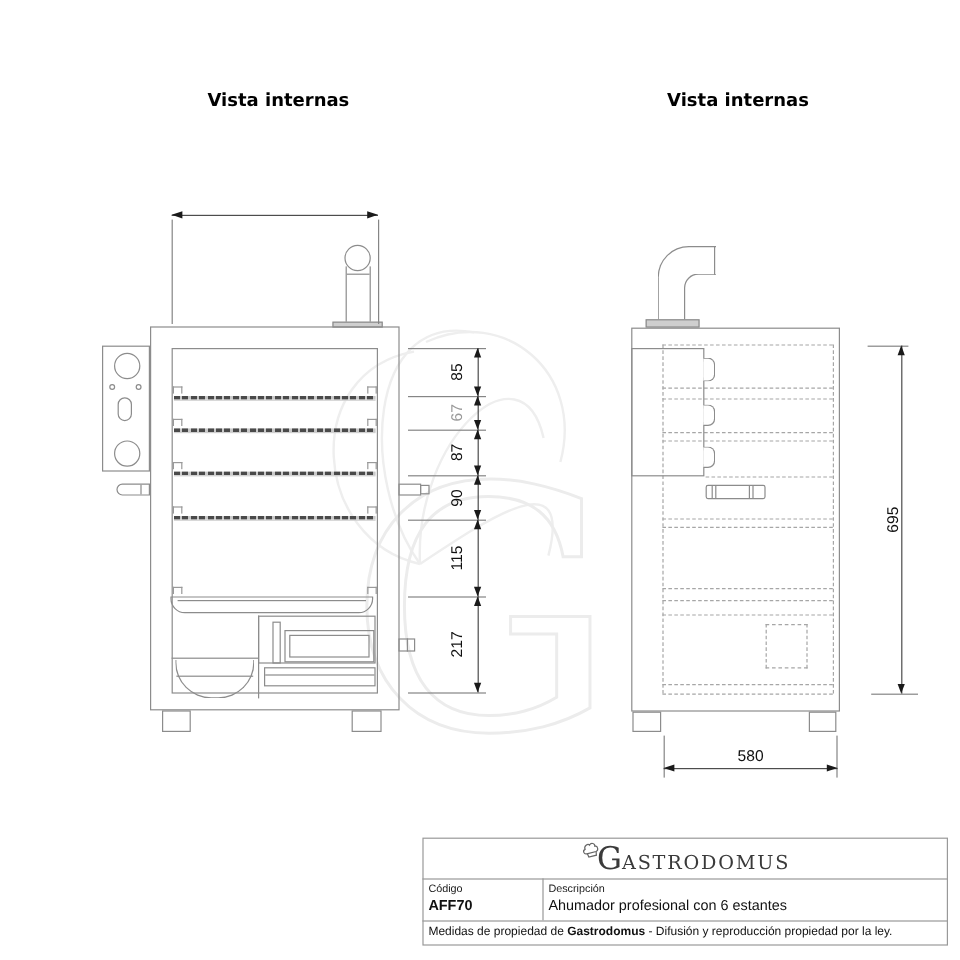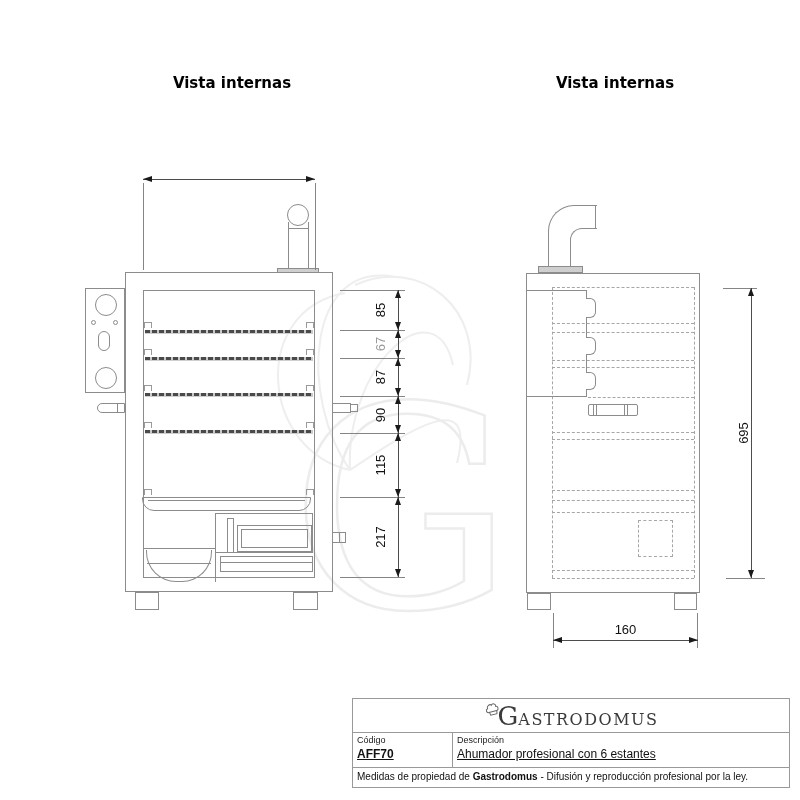--- a/index.html
+++ b/index.html
@@ -31,21 +31,21 @@
   .tl,.tr{position:absolute;width:0;height:0;border-top:3.5px solid transparent;border-bottom:3.5px solid transparent;}
   .tl{border-right:9px solid var(--ar);}
   .tr{border-left:9px solid var(--ar);}
   .dimt{position:absolute;font:13px "Liberation Sans",sans-serif;color:#111;text-align:center;}
   .rot{transform:rotate(-90deg);width:30px;height:16px;line-height:16px;}
   .c67{color:#9a9a9a;}
   .h1{position:absolute;font:bold 15px "DejaVu Sans",sans-serif;color:#000;text-align:center;}
   
   .tbline{position:absolute;background:#999;}
   .tbs{position:absolute;font:9px "Liberation Sans",sans-serif;color:#1a1a1a;}
-  .tbv{position:absolute;font:12px "Liberation Sans",sans-serif;color:#111;text-decoration:underline;}
+  .tbv{position:absolute;font:12px "Liberation Sans",sans-serif;color:#111;}
   .tbvb{font-weight:bold;}
   .logo-row{position:absolute;left:352px;top:701px;width:438px;height:30px;text-align:center;white-space:nowrap;}
   .logo-g{font:400 26px "DejaVu Serif",serif;color:#3a3a3a;}
   .logo-rest{font:400 16px "DejaVu Serif",serif;color:#3a3a3a;letter-spacing:1.5px;}
   .hatwrap{display:inline-block;position:relative;top:-7px;margin-right:-4px;}
   .legal{position:absolute;left:357px;top:771px;width:430px;font:10px "Liberation Sans",sans-serif;color:#111;white-space:nowrap;}
   .legal b{font-weight:bold;}
 </style>
 </head>
 <body>
@@ -206,21 +206,21 @@
     <div class="dln" style="left:751px;top:288px;width:1px;height:290px;"></div>
     <div class="tu" style="left:748px;top:288px;"></div>
     <div class="td" style="left:748px;top:570px;"></div>
     <div class="dimt rot" style="left:729px;top:425px;">695</div>
 
     <div class="ext" style="left:553px;top:613px;width:1px;height:35px;"></div>
     <div class="ext" style="left:697px;top:613px;width:1px;height:35px;"></div>
     <div class="dln" style="left:553px;top:640px;width:145px;height:1px;"></div>
     <div class="tl" style="left:553px;top:637px;"></div>
     <div class="tr" style="left:689px;top:637px;"></div>
-    <div class="dimt" style="left:553px;top:622px;width:145px;">160</div>
+    <div class="dimt" style="left:553px;top:622px;width:145px;">580</div>
   </div>
 
   <div class="a" style="left:0;top:0;width:800px;height:800px;">
     <div class="bx" style="left:352px;top:698px;width:438px;height:90px;border-color:#999;"></div>
     <div class="tbline" style="left:352px;top:732px;width:438px;height:1px;"></div>
     <div class="tbline" style="left:352px;top:767px;width:438px;height:1px;"></div>
     <div class="tbline" style="left:452px;top:732px;width:1px;height:35px;"></div>
 
     <div class="logo-row">
       <span class="hatwrap"><svg width="18" height="16" viewBox="0 0 18 16">
@@ -229,16 +229,16 @@
           <path d="M5 9.5 L5.5 12.5 L12 12.5 L12.5 9.5" fill="none"></path>
         </g>
       </svg></span><span class="logo-g">G</span><span class="logo-rest">ASTRODOMUS</span>
     </div>
 
     <div class="tbs" style="left:357px;top:735px;">Código</div>
     <div class="tbv tbvb" style="left:357px;top:747px;">AFF70</div>
     <div class="tbs" style="left:457px;top:735px;">Descripción</div>
     <div class="tbv" style="left:457px;top:747px;">Ahumador profesional con 6 estantes</div>
 
-    <div class="legal"><span>Medidas de propiedad de </span><b>Gastrodomus</b><span> - Difusión y reproducción profesional por la ley.</span></div>
+    <div class="legal"><span>Medidas de propiedad de </span><b>Gastrodomus</b><span> - Difusión y reproducción propiedad por la ley.</span></div>
   </div>
 
 </div>
 
 </body></html>

